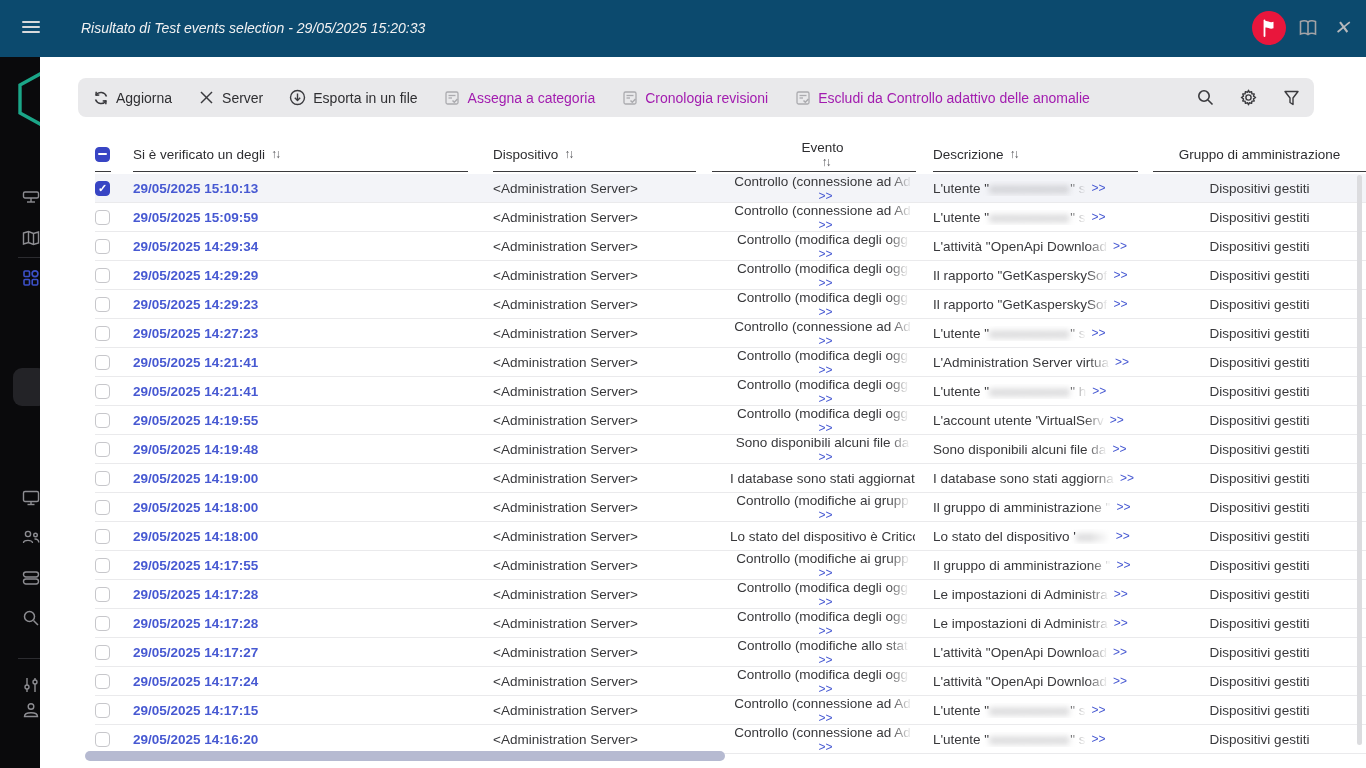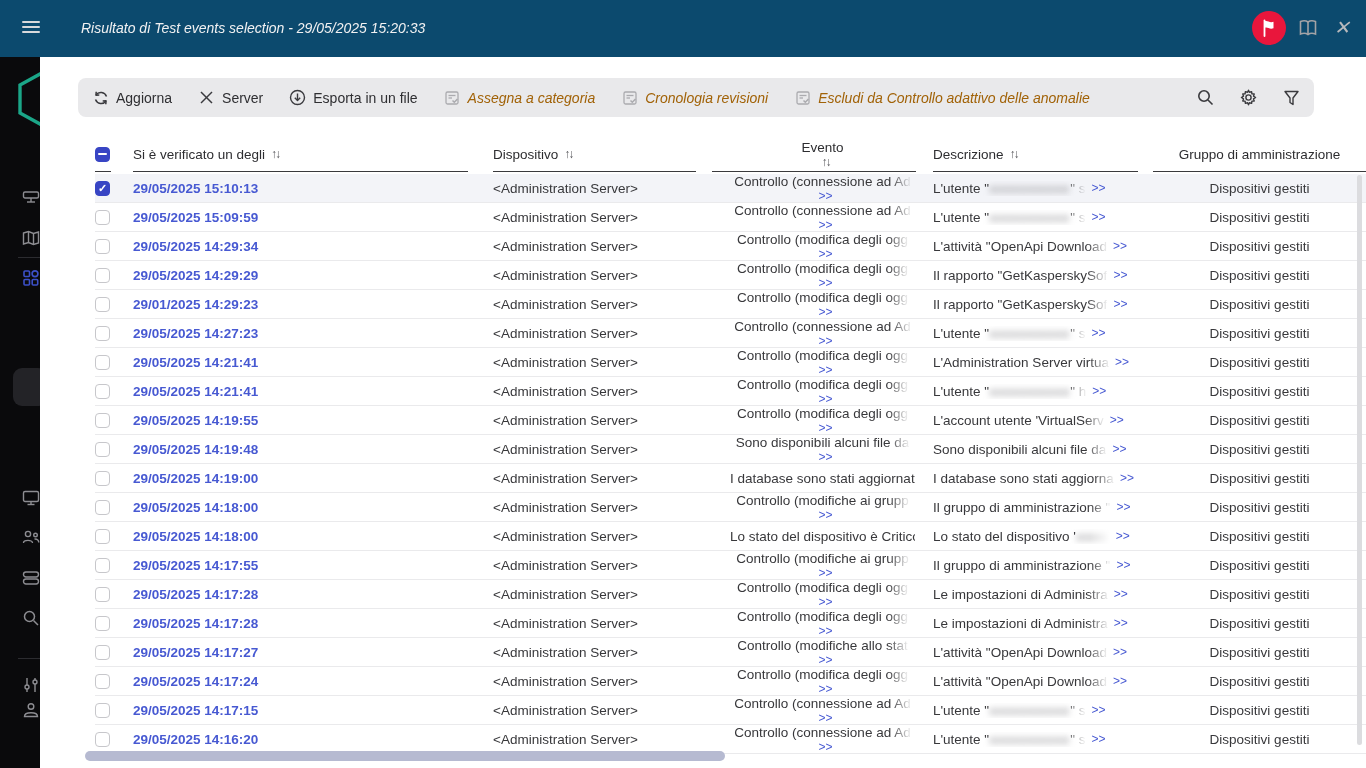--- a/index.html
+++ b/index.html
@@ -23,21 +23,21 @@
   .rail .ric.active{color:#3c50c8;}
   .rail .rdiv{position:absolute;left:18px;width:22px;height:1px;background:#2c2c30;}
   .rail .rhl{position:absolute;left:13px;top:311px;width:34px;height:38px;background:#232327;border-radius:9px;}
   
   .panel{position:absolute;top:57px;left:40px;width:1326px;height:711px;background:#ffffff;z-index:20;}
   
   .toolbar{position:absolute;left:38px;top:21px;width:1236px;height:39px;background:#e9e9eb;border-radius:8px;
     display:flex;align-items:center;padding:0 14px;box-sizing:border-box;font-size:14px;color:#2f2f32;}
   .tbtn{display:flex;align-items:flex-end;gap:7px;margin-right:26px;white-space:nowrap;cursor:pointer;}
   .tbtn .ic{display:flex;align-items:center;justify-content:center;width:17px;height:17px;}
-  .tbtn.disabled{color:#a16207;cursor:default;font-style:italic;}
+  .tbtn.disabled{color:#a21caf;cursor:default;}
   .tool-right{margin-left:auto;display:flex;align-items:center;gap:25px;}
   .tool-right .ic{width:18px;height:18px;display:flex;align-items:center;justify-content:center;color:#3a3a3e;cursor:pointer;}
   
   .table{position:absolute;left:55px;top:83px;width:1271px;}
   .thead{display:flex;height:34px;align-items:flex-start;font-size:13.5px;color:#2d2d30;}
   .hcell{position:relative;height:28px;display:flex;align-items:center;}
   .hline{position:absolute;left:0;bottom:-4px;height:1px;background:#3a3a3d;}
   .sort{font-size:12px;color:#57575b;letter-spacing:-2px;margin-left:6px;}
   .c0{width:38px;}.c1{width:360px;}.c2{width:219px;}.c3{width:221px;flex-direction:column;}.c4{width:220px;}.c5{width:213px;justify-content:center;}
   .tbody{display:block;}
@@ -372,21 +372,21 @@
     <div class="cell c5">
             <span>Dispositivi gestiti</span>
           </div>
   </div>
 
   <div class="trow">
     <div class="cell c0">
             <span class="cb"></span>
           </div>
     <div class="cell c1">
-            <a class="link">29/01/2025 14:29:23</a>
+            <a class="link">29/05/2025 14:29:23</a>
           </div>
     <div class="cell c2">
             <span>&lt;Administration Server&gt;</span>
           </div>
     <div class="cell c3">
       <span class="trunc fade"><span>Controllo (modifica degli ogg</span></span>
       <a class="more event-more">&gt;&gt;</a>
     </div>
     <div class="cell c4">
       <span class="trunc fade"><span>Il rapporto "GetKasperskySof</span><span></span></span>

